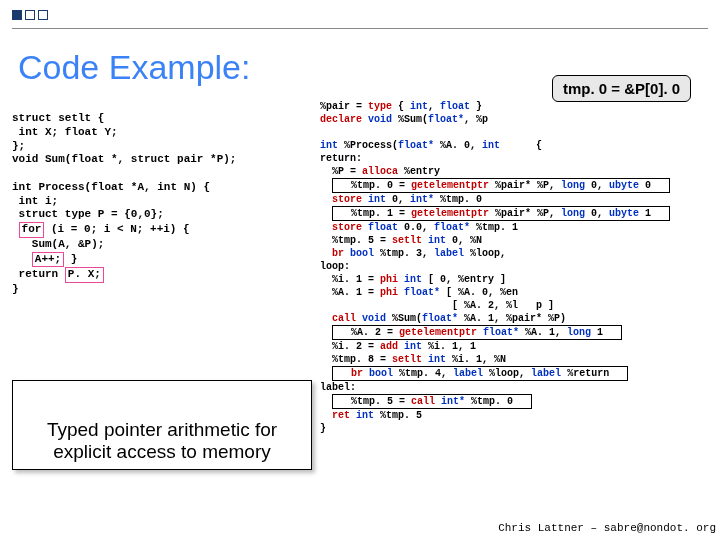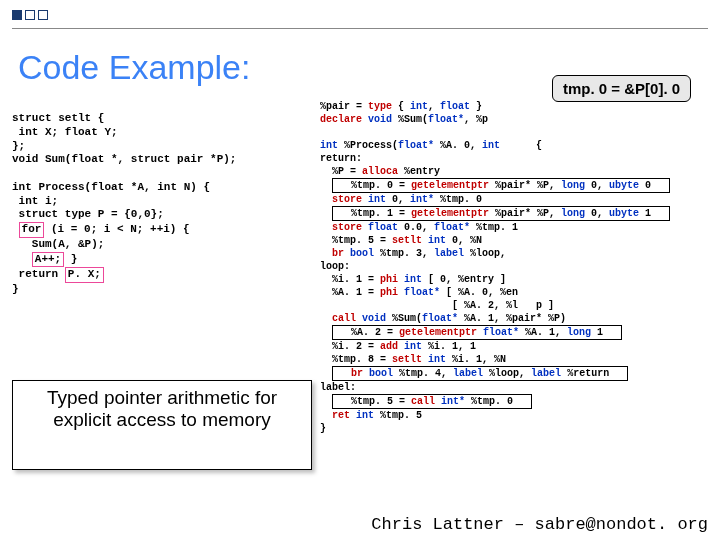--- a/index.html
+++ b/index.html
@@ -61,21 +61,21 @@
   }
   .annot-box {
     position: absolute;
     left: 12px;
     top: 380px;
     width: 300px;
     height: 90px;
     border: 1px solid #000;
     box-shadow: 3px 3px 4px rgba(0,0,0,0.25);
     display: flex;
-    align-items: flex-start;
+    align-items: flex-end;
     justify-content: center;
     text-align: center;
     font-size: 19px;
     background: #fff;
     padding: 6px;
   }
   .right-col {
     position: absolute;
     left: 320px;
     top: 100px;
@@ -106,22 +106,22 @@
     font-weight: bold;
     font-family: Arial, sans-serif;
     white-space: nowrap;
     text-align: right;
   }
   .callout.c1 { left: 552px; top: 75px; }
   .callout.c2 { left: 554px; top: 296px; }
   .footer {
     position: absolute;
     bottom: 6px;
-    right: 12px;
-    font-size: 17px;
+    right: 4px;
+    font-size: 11px;
     font-family: "Courier New", monospace;
     color: #000;
   }
 </style>
 </head>
 <body>
 <div class="slide">
 
   <div class="top-deco">
     <div class="sq"></div>

